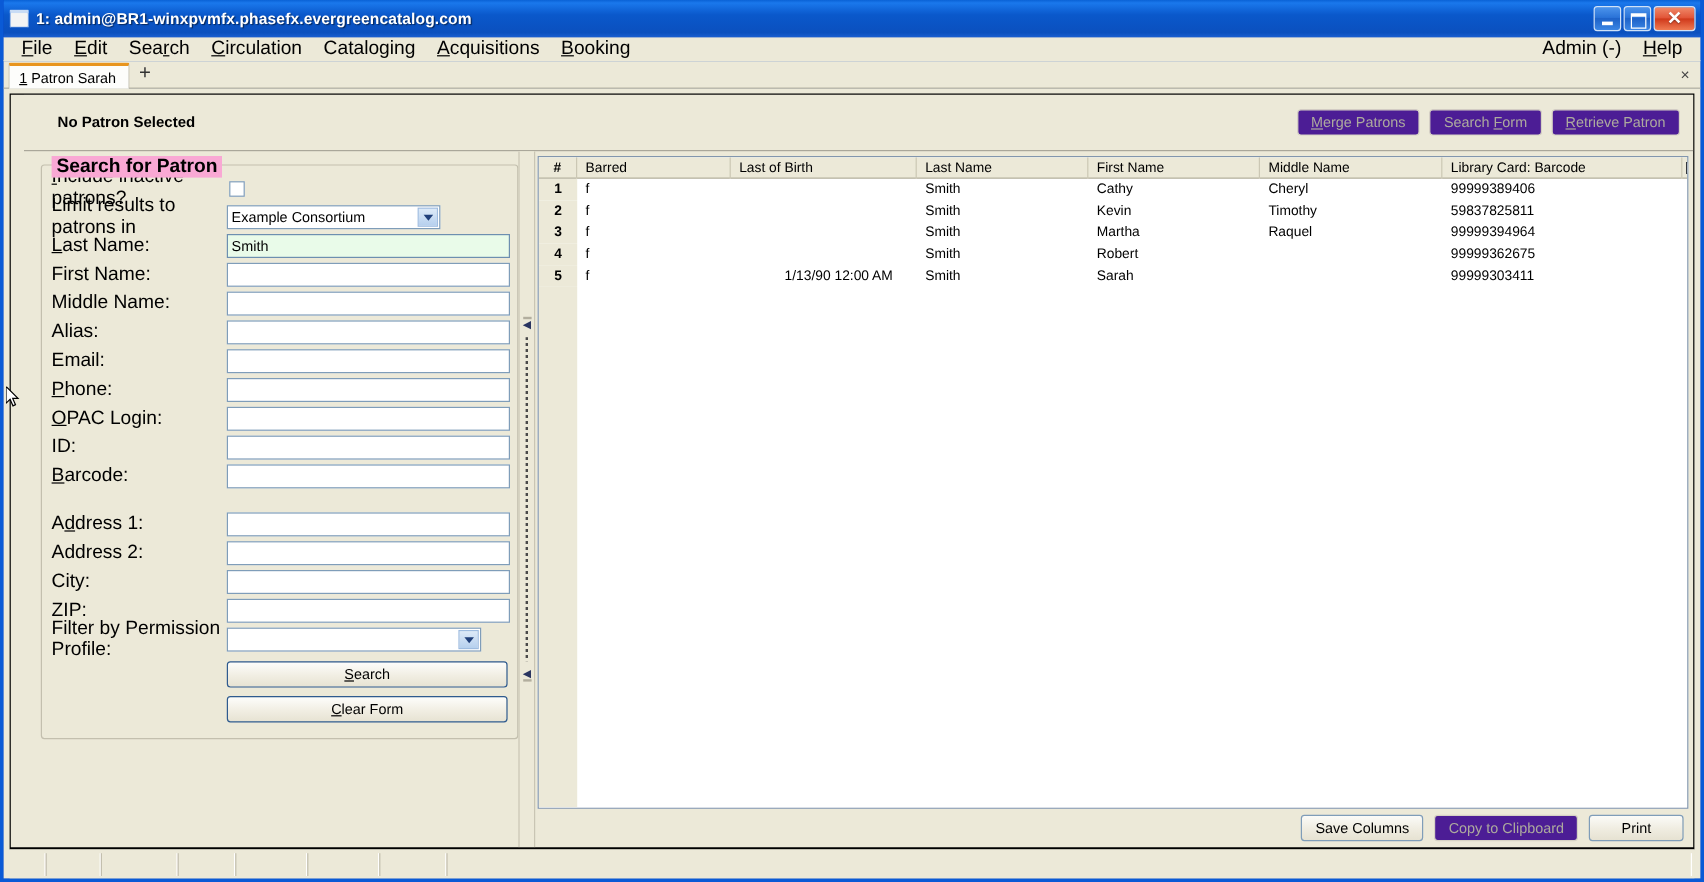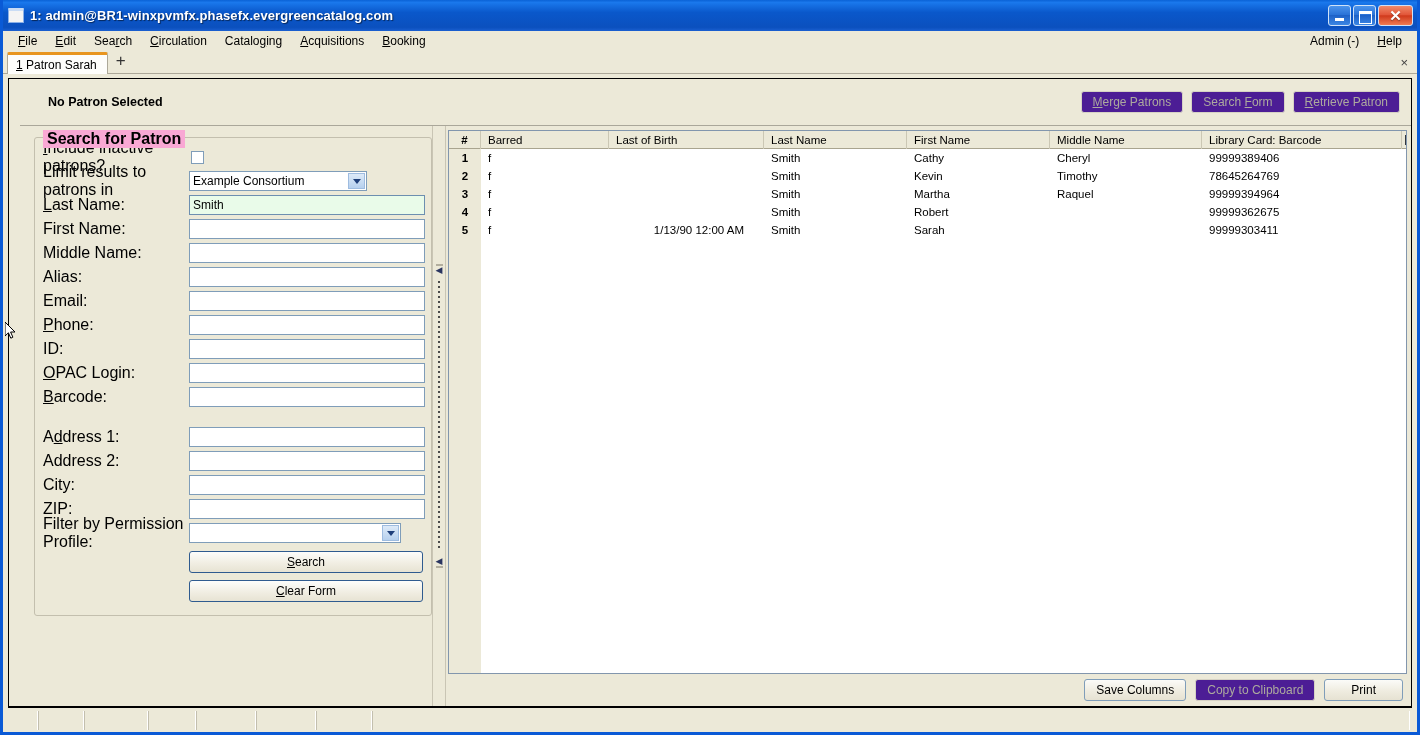--- a/index.html
+++ b/index.html
@@ -73,21 +73,21 @@
 
   
   .menubar {
     height: 20px; min-height: 20px;
     background: #ece9d8;
     display: flex; align-items: center;
     padding: 0 6px;
     border-bottom: 1px solid #ece9d8;
   }
   .menu-item {
-    padding: 2px 9px; font-size: 12px; color: #000;
+    padding: 2px 9px; font-size: 16px; color: #000;
     white-space: nowrap; cursor: default;
   }
   .menu-right { margin-left: auto; display: flex; }
   u { text-decoration: underline; }
 
   
   .tabstrip {
     height: 23px; min-height: 23px;
     background: #ece9d8;
     display: flex; align-items: flex-end;
@@ -462,28 +462,28 @@
             </div>
 
             <div class="frow">
               <div class="flabel"><u>P</u>hone:</div>
               <div class="fctrl">
                 <input class="tfield" type="text" value="" style="">
               </div>
             </div>
 
             <div class="frow">
+              <div class="flabel"><u>O</u>PAC Login:</div>
+              <div class="fctrl">
+                <input class="tfield" type="text" value="" style="">
+              </div>
+            </div>
+
+            <div class="frow">
               <div class="flabel">ID:</div>
-              <div class="fctrl">
-                <input class="tfield" type="text" value="" style="">
-              </div>
-            </div>
-
-            <div class="frow">
-              <div class="flabel"><u>O</u>PAC Login:</div>
               <div class="fctrl">
                 <input class="tfield" type="text" value="" style="">
               </div>
             </div>
 
             <div class="frow">
               <div class="flabel"><u>B</u>arcode:</div>
               <div class="fctrl">
                 <input class="tfield" type="text" value="" style="">
               </div>
@@ -582,21 +582,21 @@
                   <div class="cell" style="width:200px">99999389406</div>
                 </div>
 
                 <div class="row">
                   <div class="cell num">2</div>
                   <div class="cell" style="width:128px">f</div>
                   <div class="cell dob" style="width:155px"></div>
                   <div class="cell" style="width:143px">Smith</div>
                   <div class="cell" style="width:143px">Kevin</div>
                   <div class="cell" style="width:152px">Timothy</div>
-                  <div class="cell" style="width:200px">78645264769</div>
+                  <div class="cell" style="width:200px">59837825811</div>
                 </div>
 
                 <div class="row">
                   <div class="cell num">3</div>
                   <div class="cell" style="width:128px">f</div>
                   <div class="cell dob" style="width:155px"></div>
                   <div class="cell" style="width:143px">Smith</div>
                   <div class="cell" style="width:143px">Martha</div>
                   <div class="cell" style="width:152px">Raquel</div>
                   <div class="cell" style="width:200px">99999394964</div>

